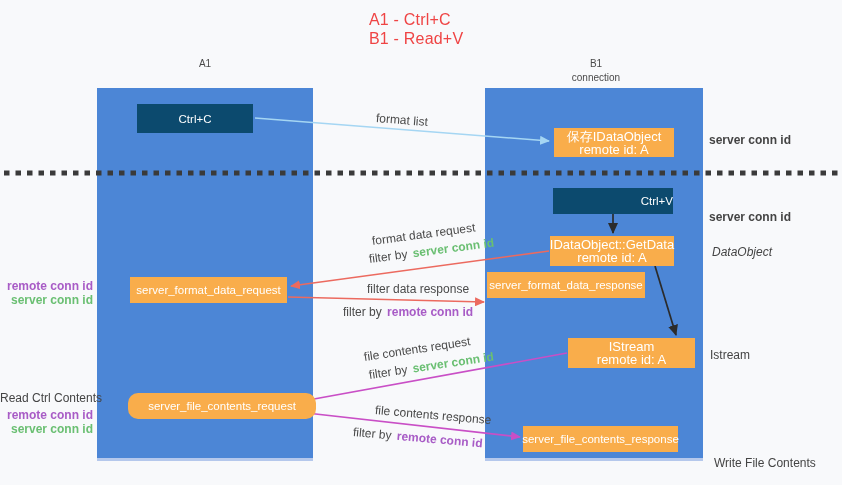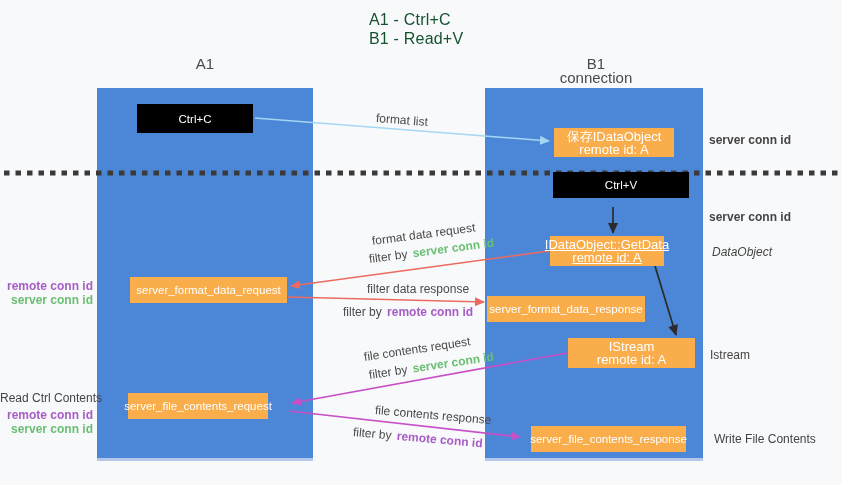--- a/index.html
+++ b/index.html
@@ -11,43 +11,43 @@
     position: relative;
     width: 842px;
     height: 485px;
     background: #f8f9fb;
     overflow: hidden;
   }
   .abs { position: absolute; }
   .title {
     font-size: 16px;
     line-height: 19px;
-    color: #14532d;
+    color: #ef4444;
     letter-spacing: 0.2px;
   }
   .lane {
     background: #4c86d6;
     border-bottom: 3px solid #b5c8ec;
   }
   .lane-header {
-    font-size: 15px;
+    font-size: 10px;
     line-height: 14px;
     color: #4a4a4a;
     text-align: center;
   }
   .node {
     color: #ffffff;
     text-align: center;
     display: flex;
     flex-direction: column;
     align-items: center;
     justify-content: center;
     z-index: 3;
   }
-  .node.green  { background: #000000; font-size: 11.5px; }
+  .node.green  { background: #0c4a6e; font-size: 11.5px; }
   .node.orange { background: #f9ad4b; font-size: 11.5px; }
   .node .l1, .node .l2 { font-size: 13px; line-height: 13px; }
   svg.wires { position: absolute; left: 0; top: 0; z-index: 2; pointer-events: none; }
   .lbl {
     font-size: 12px;
     color: #4a4a4a;
     white-space: nowrap;
     z-index: 4;
     transform-origin: left center;
   }
@@ -118,47 +118,47 @@
 
   <div class="abs node green" style="left:137px; top:104px; width:116px; height:29px;">
     <span>Ctrl+C</span>
   </div>
 
   <div class="abs node orange" style="left:554px; top:128px; width:120px; height:29px;">
     <div class="l1">保存IDataObject</div>
     <div class="l2">remote id: A</div>
   </div>
 
-  <div class="abs node green" style="left:553px; top:172px; width:136px; height:26px;">
+  <div class="abs node green" style="left:553px; top:188px; width:120px; height:26px;align-items:flex-end;">
     <span>Ctrl+V</span>
   </div>
 
-  <div class="abs node orange" style="left:550px; top:236px; width:114px; height:30px;text-decoration:underline;">
+  <div class="abs node orange" style="left:550px; top:236px; width:124px; height:30px;">
     <div class="l1">IDataObject::GetData</div>
     <div class="l2">remote id: A</div>
   </div>
 
   <div class="abs node orange" style="left:130px; top:277px; width:157px; height:26px;">
     <span>server_format_data_request</span>
   </div>
 
-  <div class="abs node orange" style="left:487px; top:296px; width:158px; height:26px;">
+  <div class="abs node orange" style="left:487px; top:272px; width:158px; height:26px;">
     <span>server_format_data_response</span>
   </div>
 
   <div class="abs node orange" style="left:568px; top:338px; width:127px; height:30px;">
     <div class="l1">IStream</div>
     <div class="l2">remote id: A</div>
   </div>
 
-  <div class="abs node orange" style="left:128px; top:393px; width:140px; height:26px;">
+  <div class="abs node orange" style="left:128px; top:393px; width:188px; height:26px;border-radius:10px;">
     <span>server_file_contents_request</span>
   </div>
 
-  <div class="abs node orange" style="left:523px; top:426px; width:155px; height:26px;margin-left:8px;">
+  <div class="abs node orange" style="left:523px; top:426px; width:155px; height:26px;">
     <span>server_file_contents_response</span>
   </div>
 
   <div class="abs lbl" style="left:376px; top:111px; transform:rotate(4.5deg);">format list</div>
 
   <div class="abs lbl" style="left:372px; top:234px; transform:rotate(-7.5deg);">format data request</div>
   <div class="abs lbl" style="left:369px; top:252px; transform:rotate(-7.5deg);">
     <span>filter by</span>
     <span class="key-green" style="margin-left:2px;">server conn id</span>
   </div>
@@ -178,21 +178,21 @@
   <div class="abs lbl" style="left:375px; top:403px; transform:rotate(5deg);">file contents response</div>
   <div class="abs lbl" style="left:353px; top:425px; transform:rotate(5deg);">
     <span>filter by</span>
     <span class="key-purple" style="margin-left:2px;">remote conn id</span>
   </div>
 
   <div class="abs side key-green" style="left:709px; top:133px;">server conn id</div>
   <div class="abs side key-green" style="left:709px; top:210px;">server conn id</div>
   <div class="abs side" style="left:712px; top:245px;font-style:italic;">DataObject</div>
   <div class="abs side" style="left:710px; top:348px;">Istream</div>
-  <div class="abs side" style="left:714px; top:432px;">Write File Contents</div>
+  <div class="abs side" style="left:714px; top:456px;">Write File Contents</div>
 
   <div class="abs side right-align" style="left:0px; top:279px; width:93px;">
     <div class="key-purple">remote conn id</div>
     <div class="key-green">server conn id</div>
   </div>
 
   <div class="abs side right-align" style="left:0px; top:391px; width:90px;">Read Ctrl Contents</div>
 
   <div class="abs side right-align" style="left:0px; top:408px; width:93px;">
     <div class="key-purple">remote conn id</div>

